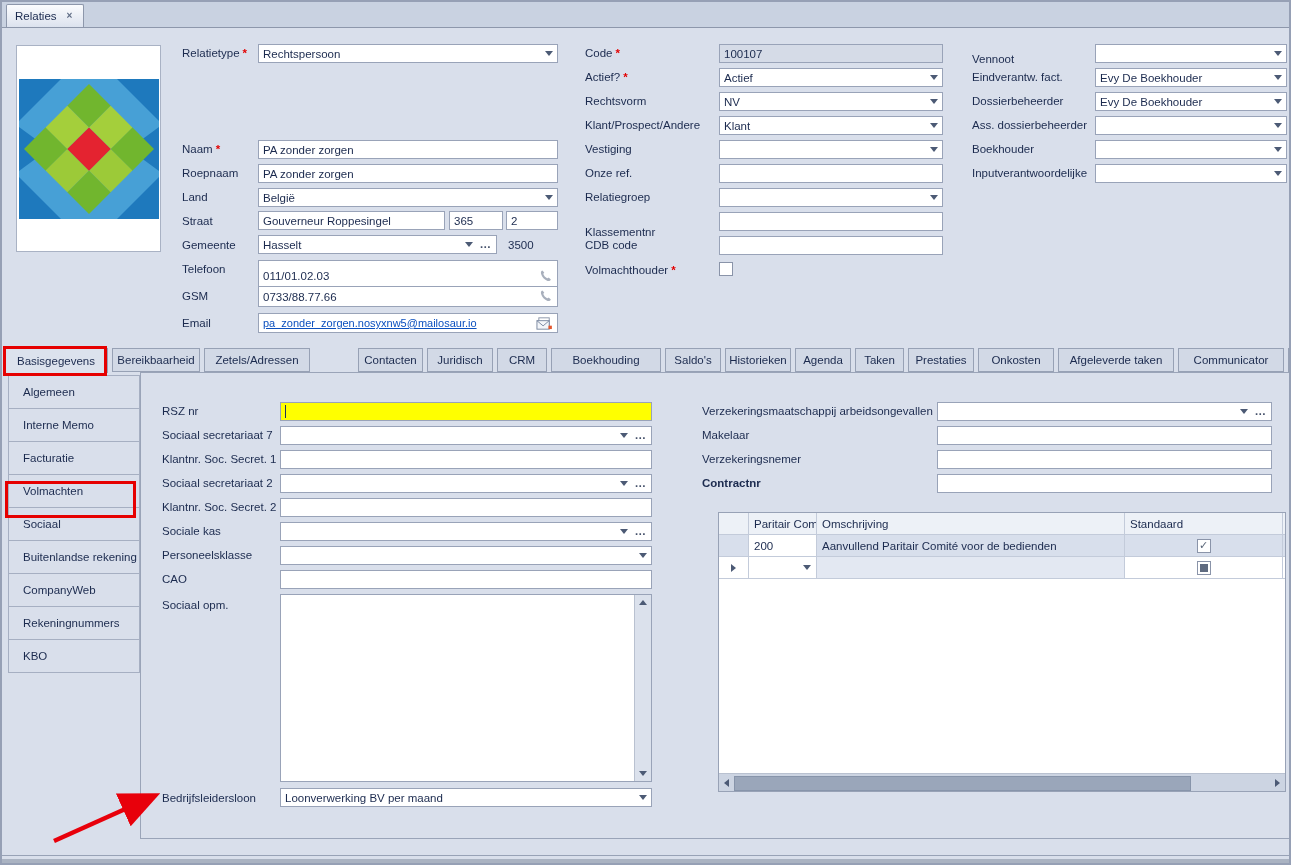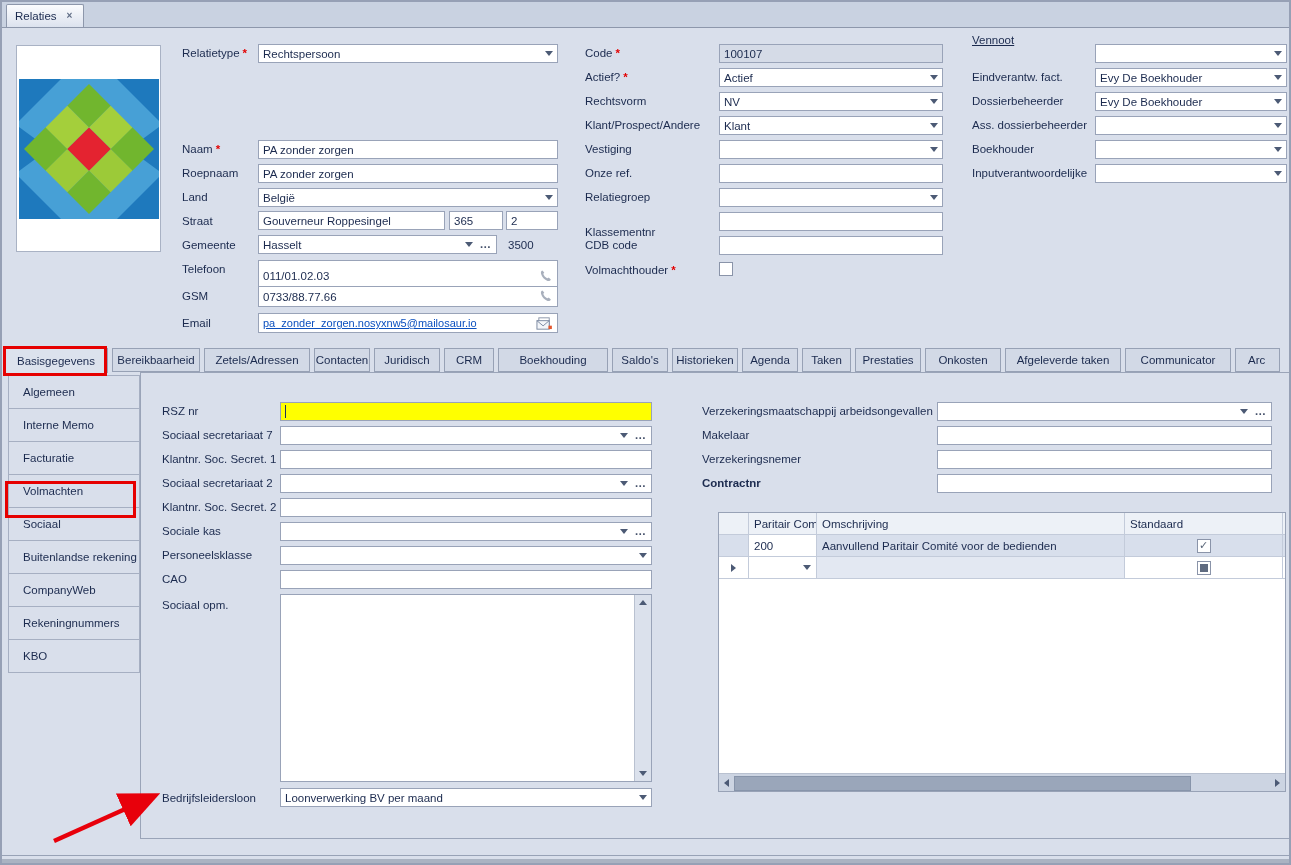--- a/index.html
+++ b/index.html
@@ -217,21 +217,21 @@
 
   <div class="lbl" style="left:583px;top:224px;">Klassementnr</div>
   <div class="field" style="left:717px;top:210px;width:224px;"></div>
 
   <div class="lbl" style="left:583px;top:237px;">CDB code</div>
   <div class="field" style="left:717px;top:234px;width:224px;"></div>
 
   <div class="lbl" style="left:583px;top:262px;"><span>Volmachthouder</span><span class="req">*</span></div>
   <div class="cb" style="left:717px;top:260px;"></div>
 
-  <div class="lbl" style="left:970px;top:32px;text-decoration:underline;">Vennoot</div>
+  <div class="lbl" style="left:970px;top:51px;">Vennoot</div>
   <div class="field" style="left:1093px;top:42px;width:192px;">
       <span class="arrow"></span>
     </div>
 
   <div class="lbl" style="left:970px;top:69px;">Eindverantw. fact.</div>
   <div class="field" style="left:1093px;top:66px;width:192px;">
       <span>Evy De Boekhouder</span>
       <span class="arrow"></span>
     </div>
 
@@ -253,21 +253,21 @@
 
   <div class="lbl" style="left:970px;top:165px;">Inputverantwoordelijke</div>
   <div class="field" style="left:1093px;top:162px;width:192px;">
       <span class="arrow"></span>
     </div>
 
   <div class="page-tabs">
     <div class="ptab sel" style="width:104px;">Basisgegevens</div>
     <div class="ptab" style="width:88px;">Bereikbaarheid</div>
     <div class="ptab" style="width:106px;">Zetels/Adressen</div>
-    <div class="ptab" style="width:56px;">Contacten</div>
+    <div class="ptab" style="width:65px;margin-left:44px;">Contacten</div>
     <div class="ptab" style="width:66px;">Juridisch</div>
     <div class="ptab" style="width:50px;">CRM</div>
     <div class="ptab" style="width:110px;">Boekhouding</div>
     <div class="ptab" style="width:56px;">Saldo's</div>
     <div class="ptab" style="width:66px;">Historieken</div>
     <div class="ptab" style="width:56px;">Agenda</div>
     <div class="ptab" style="width:49px;">Taken</div>
     <div class="ptab" style="width:66px;">Prestaties</div>
     <div class="ptab" style="width:76px;">Onkosten</div>
     <div class="ptab" style="width:116px;">Afgeleverde taken</div>

